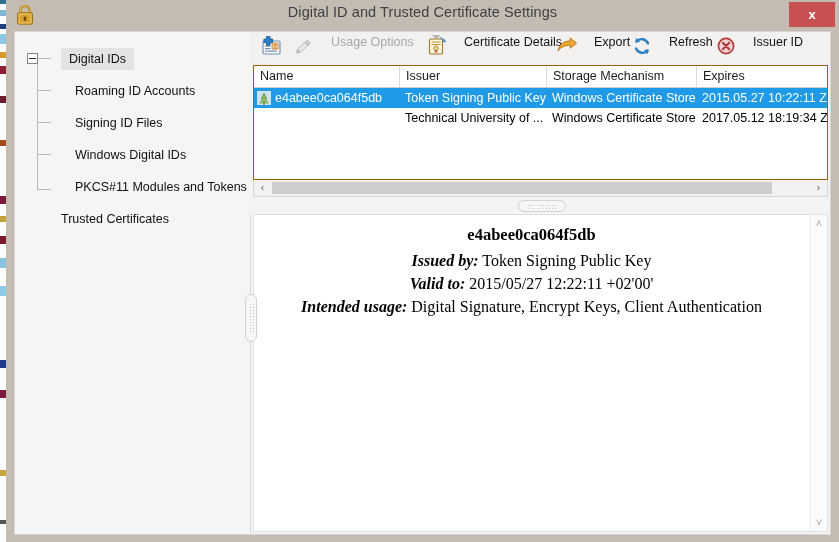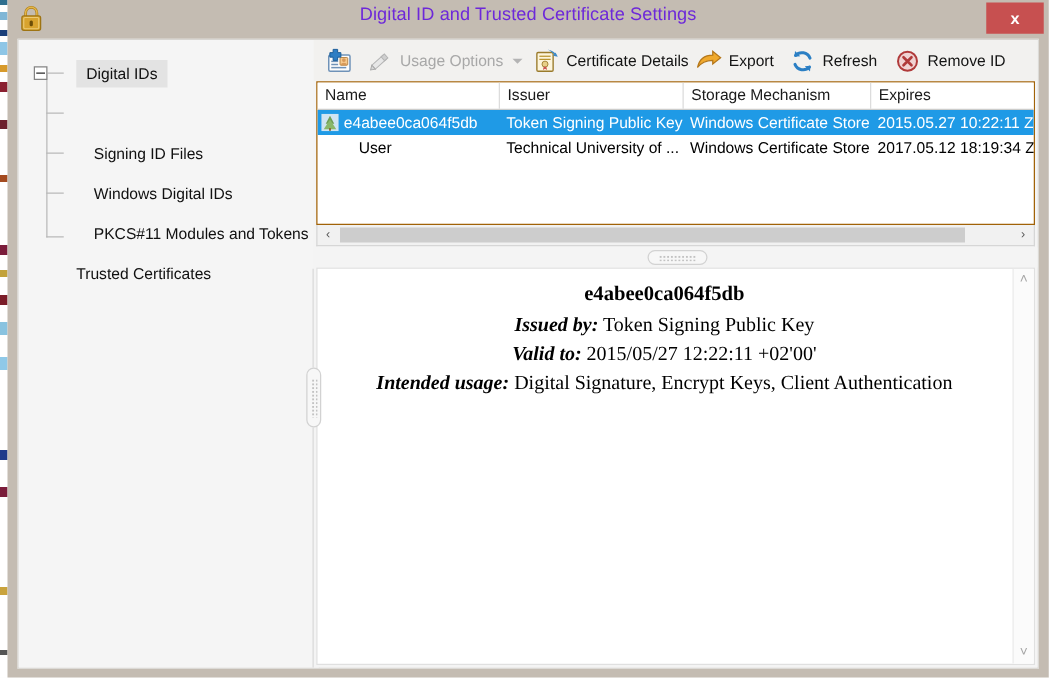--- a/index.html
+++ b/index.html
@@ -80,21 +80,21 @@
     position: absolute;
     left: 8px; top: 4px;
     width: 22px; height: 22px;
   }
   #title-text {
     position: absolute;
     left: 0; top: 4px;
     width: 833px;
     text-align: center;
     font-size: 14.5px;
-    color: #6d28d9;
+    color: #404040;
     font-family: "Liberation Sans", sans-serif;
     letter-spacing: 0.1px;
   }
   #close-button {
     position: absolute;
     right: 4px; top: 2px;
     width: 46px; height: 25px;
     background: #c75050;
     border: none;
     cursor: pointer;
@@ -180,22 +180,22 @@
     position: absolute;
     left: 0; top: 0;
     width: 579px; height: 33px;
     background: #f2f1ef;
   }
   .tb-item {
     position: absolute;
     top: 3px;
     height: 27px;
     display: flex;
-    align-items: center;
-    gap: 5px;
+    align-items: flex-start;
+    gap: 16px;
     cursor: pointer;
     font-size: 12.5px;
     color: #141414;
     font-family: "Liberation Sans", sans-serif;
     white-space: nowrap;
   }
   .tb-item.disabled {
     color: #a8a8a8;
     cursor: default;
   }
@@ -443,20 +443,23 @@
       <div class="tline" style="left:22px; top:90px; width:14px; height:1px;"></div>
       <div class="tline" style="left:22px; top:122px; width:14px; height:1px;"></div>
       <div class="tline" style="left:22px; top:157px; width:14px; height:1px;"></div>
 
       <div class="expander" style="top:21px;"></div>
 
       <div class="tree-node selected" style="left:46px; top:16px; padding:0 8px;">
         <span>Digital IDs</span>
       </div>
 
+      <div class="tree-node" style="left:60px; top:48px;">
+        <span>Roaming ID Accounts</span>
+      </div>
 
       <div class="tree-node" style="left:60px; top:80px;">
         <span>Signing ID Files</span>
       </div>
 
       <div class="tree-node" style="left:60px; top:112px;">
         <span>Windows Digital IDs</span>
       </div>
 
       <div class="tree-node" style="left:60px; top:144px;">
@@ -531,21 +534,21 @@
             <path d="M17 19.2 L17.4 14.6 L12.8 15z" fill="#2b7fc4"></path>
           </svg>
           <span>Refresh</span>
         </div>
 
         <div class="tb-item" style="left:464px;">
           <svg class="tb-icon" width="22" height="22" viewBox="0 0 22 22">
             <circle cx="11" cy="11" r="7.6" fill="#f0d2d2" stroke="#b03a3a" stroke-width="1.6"></circle>
             <path d="M7.8 7.8 L14.2 14.2 M14.2 7.8 L7.8 14.2" stroke="#b03a3a" stroke-width="2.1" stroke-linecap="round"></path>
           </svg>
-          <span>Remove ID</span>
+          <span>Issuer ID</span>
         </div>
       </div>
 
       <div id="listview">
 
         <div id="list-header">
           <div class="col-head" style="left:0;   width:146px;">Name</div>
           <div class="col-head" style="left:146px; width:147px;">Issuer</div>
           <div class="col-head" style="left:443px; width:130px; border-right:none;">Expires</div>
           <div class="col-head" style="left:293px; width:150px;">Storage Mechanism</div>
@@ -558,21 +561,20 @@
             <path d="M7 4.5 L12 12.4 L2 12.4 z" fill="#89b86a"></path>
             <rect x="6.2" y="11.4" width="1.6" height="2.2" fill="#8a6a3a"></rect>
           </svg>
           <div class="cell" style="left:21px; width:124px;">e4abee0ca064f5db</div>
           <div class="cell" style="left:151px; width:142px;">Token Signing Public Key</div>
           <div class="cell" style="left:298px; width:145px;">Windows Certificate Store</div>
           <div class="cell" style="left:448px; width:125px;">2015.05.27 10:22:11 Z</div>
         </div>
 
         <div class="list-row" style="top:42px;">
-          <div class="cell" style="left:33px; width:112px;">User</div>
           <div class="cell" style="left:151px; width:142px;">Technical University of ...</div>
           <div class="cell" style="left:298px; width:145px;">Windows Certificate Store</div>
           <div class="cell" style="left:448px; width:125px;">2017.05.12 18:19:34 Z</div>
         </div>
       </div>
 
       <div id="hscroll">
         <div class="hs-arrow" style="left:0;">‹</div>
         <div id="hs-thumb"></div>
         <div class="hs-arrow" style="right:0;">›</div>

